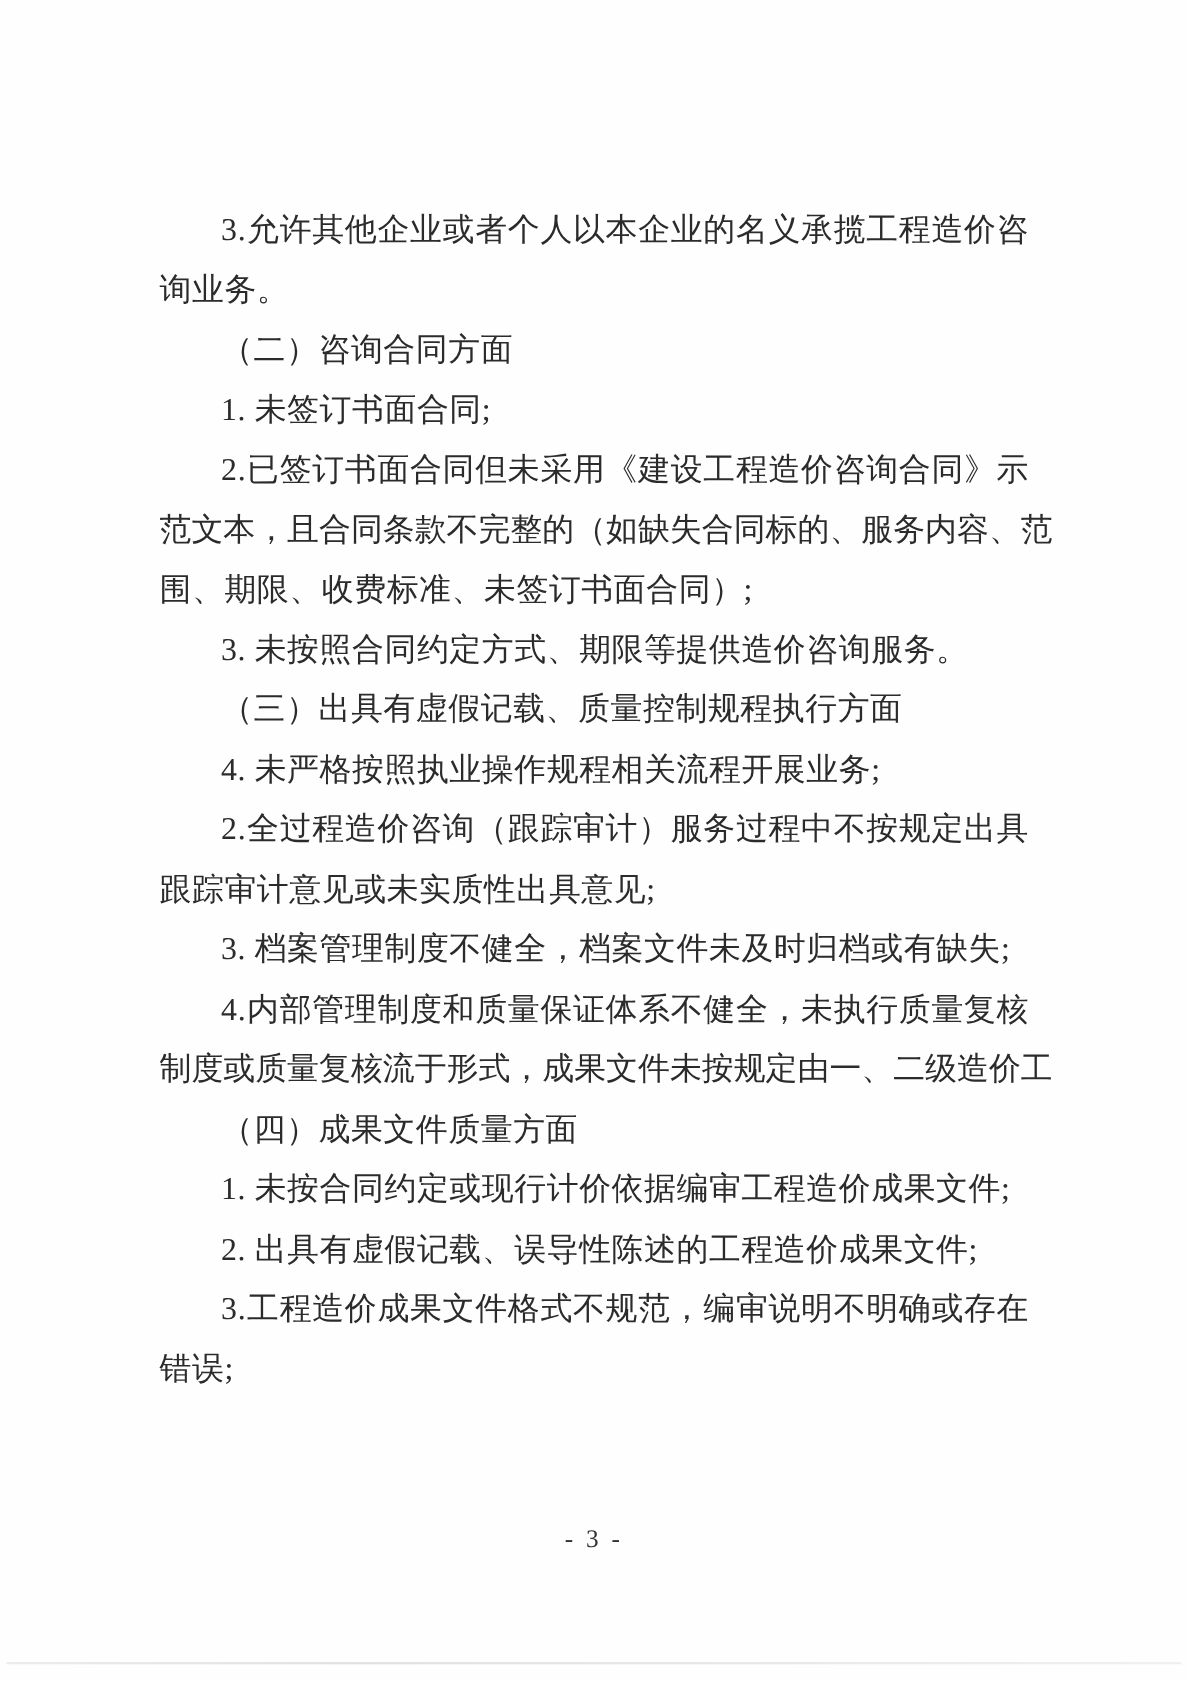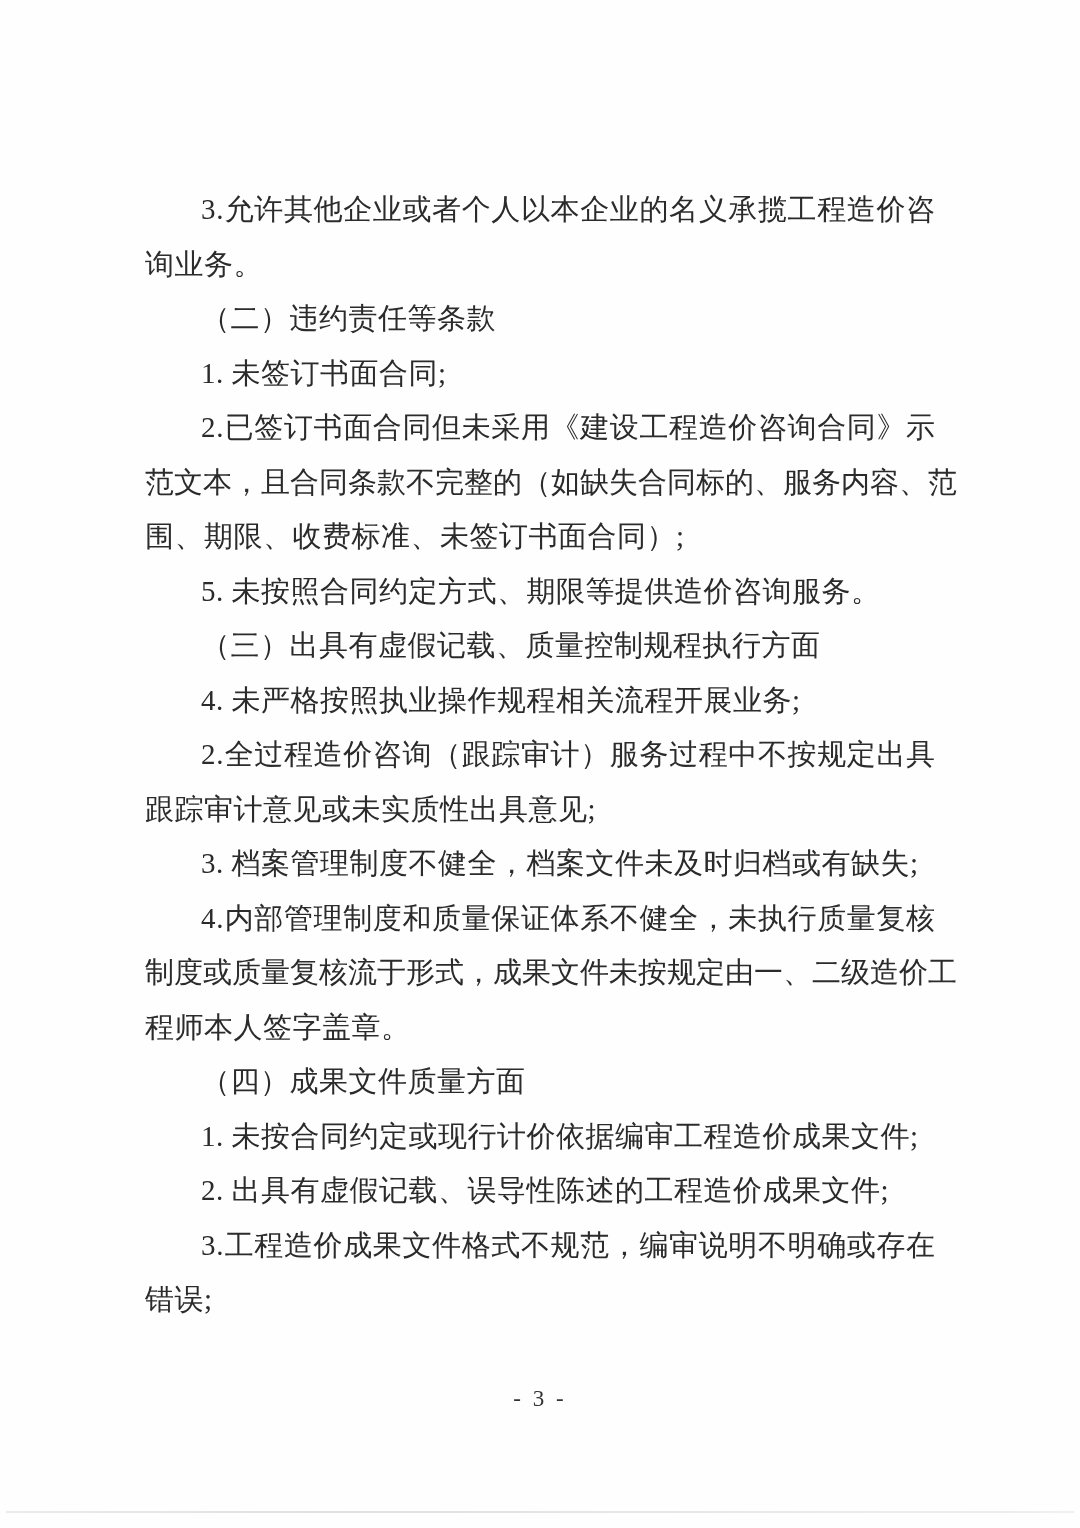--- a/index.html
+++ b/index.html
@@ -82,21 +82,21 @@
         <span>义</span>
         <span>承</span>
         <span>揽</span>
         <span>工</span>
         <span>程</span>
         <span>造</span>
         <span>价</span>
         <span>咨</span>
       </div>
     <div class="line">询业务。</div>
-    <div class="line indent">（二）违约责任等条款</div>
+    <div class="line indent">（二）咨询合同方面</div>
     <div class="line indent">1. 未签订书面合同;</div>
     <div class="line indent fill">
         <span>2</span>
         <span>.</span>
         <span> </span>
         <span>已</span>
         <span>签</span>
         <span>订</span>
         <span>书</span>
         <span>面</span>
@@ -144,21 +144,21 @@
         <span>的</span>
         <span>、</span>
         <span>服</span>
         <span>务</span>
         <span>内</span>
         <span>容</span>
         <span>、</span>
         <span>范</span>
       </div>
     <div class="line">围、期限、收费标准、未签订书面合同）;</div>
-    <div class="line indent">5. 未按照合同约定方式、期限等提供造价咨询服务。</div>
+    <div class="line indent">3. 未按照合同约定方式、期限等提供造价咨询服务。</div>
     <div class="line indent">（三）出具有虚假记载、质量控制规程执行方面</div>
     <div class="line indent">4. 未严格按照执业操作规程相关流程开展业务;</div>
     <div class="line indent fill">
         <span>2</span>
         <span>.</span>
         <span> </span>
         <span>全</span>
         <span>过</span>
         <span>程</span>
         <span>造</span>
@@ -237,21 +237,20 @@
         <span>定</span>
         <span>由</span>
         <span>一</span>
         <span>、</span>
         <span>二</span>
         <span>级</span>
         <span>造</span>
         <span>价</span>
         <span>工</span>
       </div>
-    <div class="line">程师本人签字盖章。</div>
     <div class="line indent">（四）成果文件质量方面</div>
     <div class="line indent">1. 未按合同约定或现行计价依据编审工程造价成果文件;</div>
     <div class="line indent">2. 出具有虚假记载、误导性陈述的工程造价成果文件;</div>
     <div class="line indent fill">
         <span>3</span>
         <span>.</span>
         <span> </span>
         <span>工</span>
         <span>程</span>
         <span>造</span>

